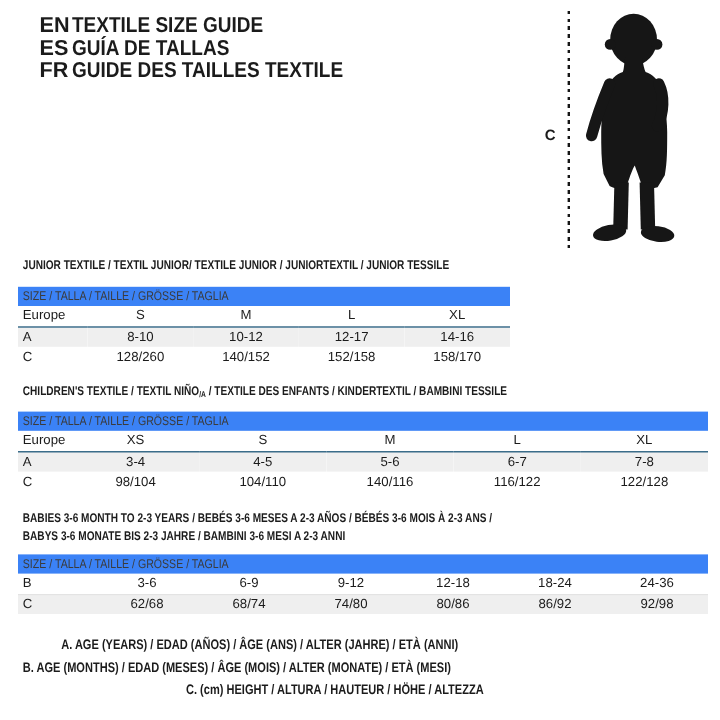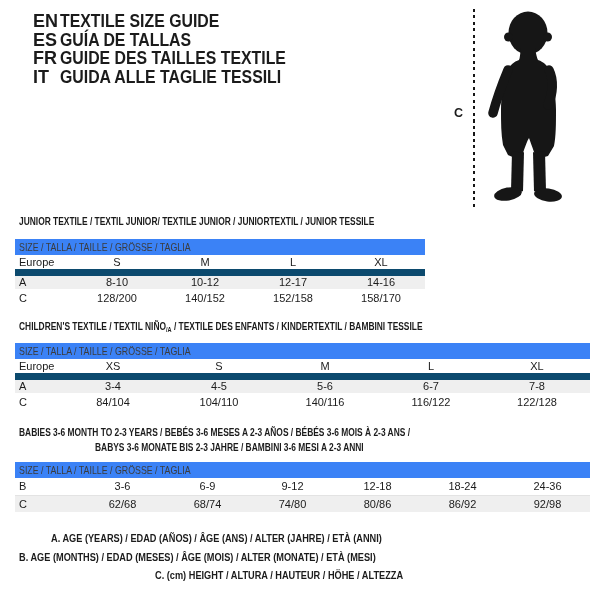--- a/index.html
+++ b/index.html
@@ -24,38 +24,38 @@
   .title-row .code { width:27px; flex:0 0 27px; }
 
   
   .measure-line {
     left:473px; top:9px; width:2px; height:198px;
     background:repeating-linear-gradient(to bottom,#161616 0 3px,transparent 3px 6.5px);
   }
   .measure-label { left:454px; top:106px; font-size:12.5px; font-weight:700; }
 
   
-  .sec-heading { font-size:10.5px; font-weight:700; line-height:15px;text-align:center; }
+  .sec-heading { font-size:10.5px; font-weight:700; line-height:15px; }
   .sec-heading sub { font-size:7px; vertical-align:-2px; }
 
   
   .tblwrap { background:#fff; }
   .size-bar {
     height:16px; line-height:16px;
     background:#3b82f6; color:#3b3b3b;
     font-size:10.5px; padding-left:4px;
   }
   table { border-collapse:collapse; table-layout:fixed; width:100%; }
   td {
     height:17px; padding:0; text-align:center;
     font-size:11px; font-weight:400; color:#1b1b1b;
     overflow:hidden; white-space:nowrap;
   }
   td.lbl { text-align:left; padding-left:4px; }
-  tr.hdr td { border-bottom:7px solid #0c4a6e; }
+  tr.hdr td { border-bottom:1px solid #0c4a6e; }
   tr.mid td { border-bottom:1px solid #e3e3e3; }
   tr.stripe { background:#efefef; }
 
   
   .footnotes { left:19px; top:529px; font-size:11.5px; font-weight:700; }
   .footnotes .fn { line-height:18.6px;text-align:right; }
 </style>
 </head>
 <body>
 
@@ -64,24 +64,20 @@
     <span class="code">EN</span>
     <span class="cond88">TEXTILE SIZE GUIDE</span>
   </div>
   <div class="title-row">
     <span class="code">ES</span>
     <span class="cond88">GUÍA DE TALLAS</span>
   </div>
   <div class="title-row">
     <span class="code">FR</span>
     <span class="cond88">GUIDE DES TAILLES TEXTILE</span>
-  </div>
-  <div class="title-row">
-    <span class="code">IT</span>
-    <span class="cond88">GUIDA ALLE TAGLIE TESSILI</span>
   </div>
 </div>
 
 <div class="abs measure-line"></div>
 <div class="abs measure-label">C</div>
 <svg class="abs" style="left:482px;top:10px;" width="88" height="196" viewBox="0 0 88 196">
   <g fill="#161616" stroke="none">
     <ellipse cx="46" cy="23" rx="19.5" ry="21.5"></ellipse>
     <circle cx="26.5" cy="27" r="4.5"></circle>
     <circle cx="65.5" cy="27" r="4.5"></circle>
@@ -131,21 +127,21 @@
     </tr>
     <tr class="stripe">
       <td class="lbl">A</td>
       <td>8-10</td>
       <td>10-12</td>
       <td>12-17</td>
       <td>14-16</td>
     </tr>
     <tr>
       <td class="lbl">C</td>
-      <td>128/200</td>
+      <td>128/260</td>
       <td>140/152</td>
       <td>152/158</td>
       <td>158/170</td>
     </tr>
   </tbody>
     </table>
 </div>
 
 <div class="abs sec-heading" style="left:19px;top:319px;">
   <span class="cond80"><span>CHILDREN'S TEXTILE / TEXTIL NIÑO</span><sub>/A</sub><span> / TEXTILE DES ENFANTS / KINDERTEXTIL / BAMBINI TESSILE</span></span>
@@ -175,21 +171,21 @@
     <tr class="stripe">
       <td class="lbl">A</td>
       <td>3-4</td>
       <td>4-5</td>
       <td>5-6</td>
       <td>6-7</td>
       <td>7-8</td>
     </tr>
     <tr>
       <td class="lbl">C</td>
-      <td>84/104</td>
+      <td>98/104</td>
       <td>104/110</td>
       <td>140/116</td>
       <td>116/122</td>
       <td>122/128</td>
     </tr>
   </tbody>
     </table>
 </div>
 
 <div class="abs sec-heading" style="left:19px;top:425px;">

